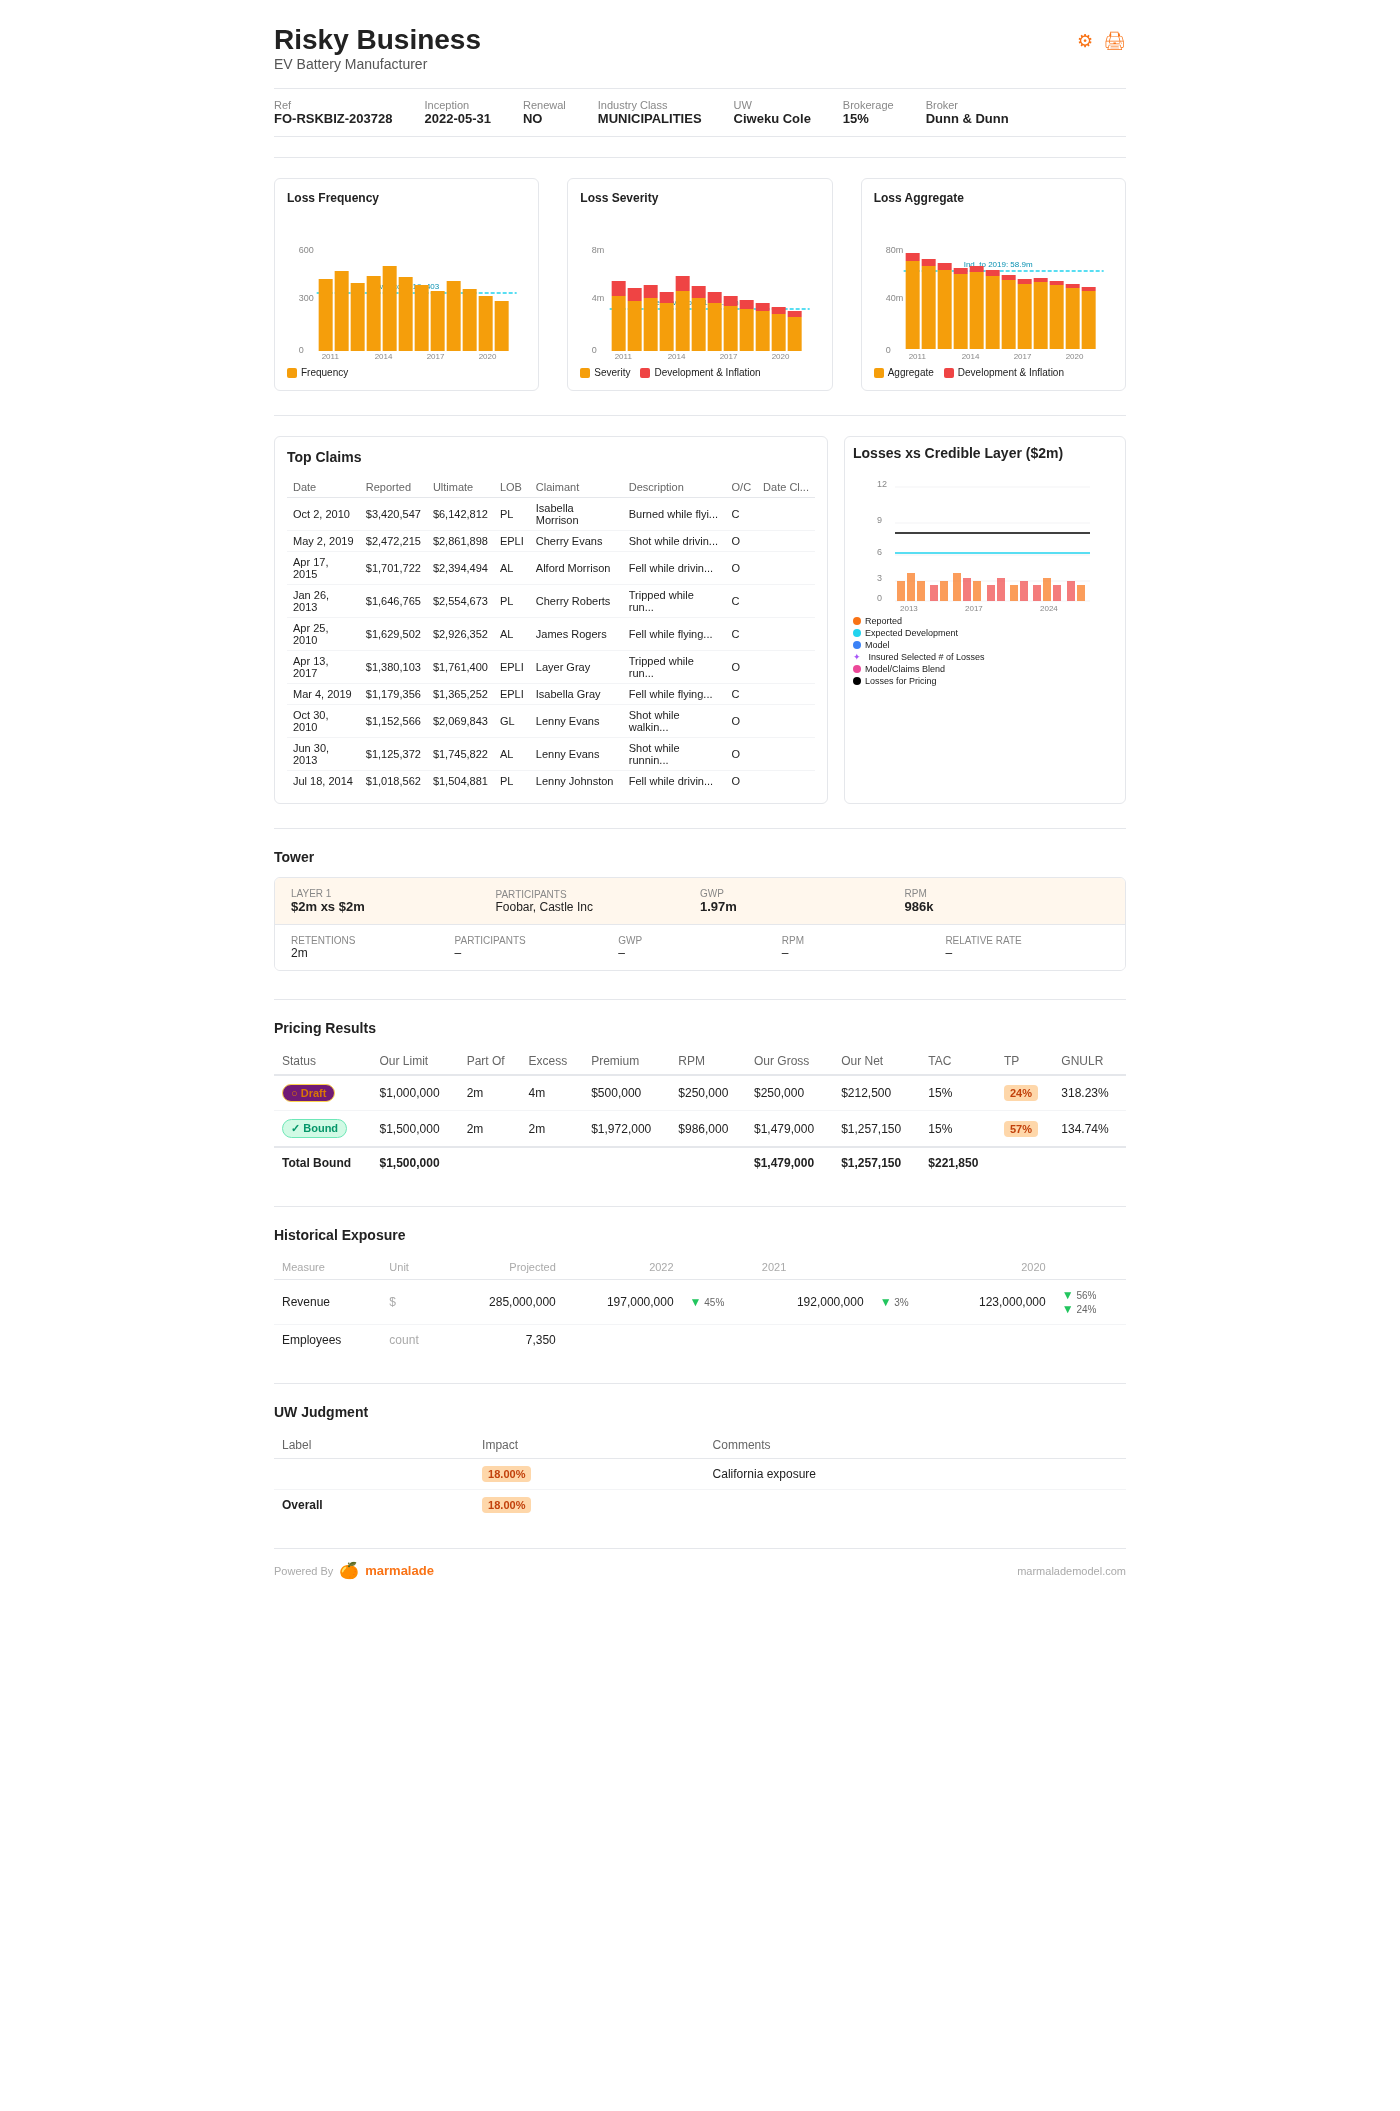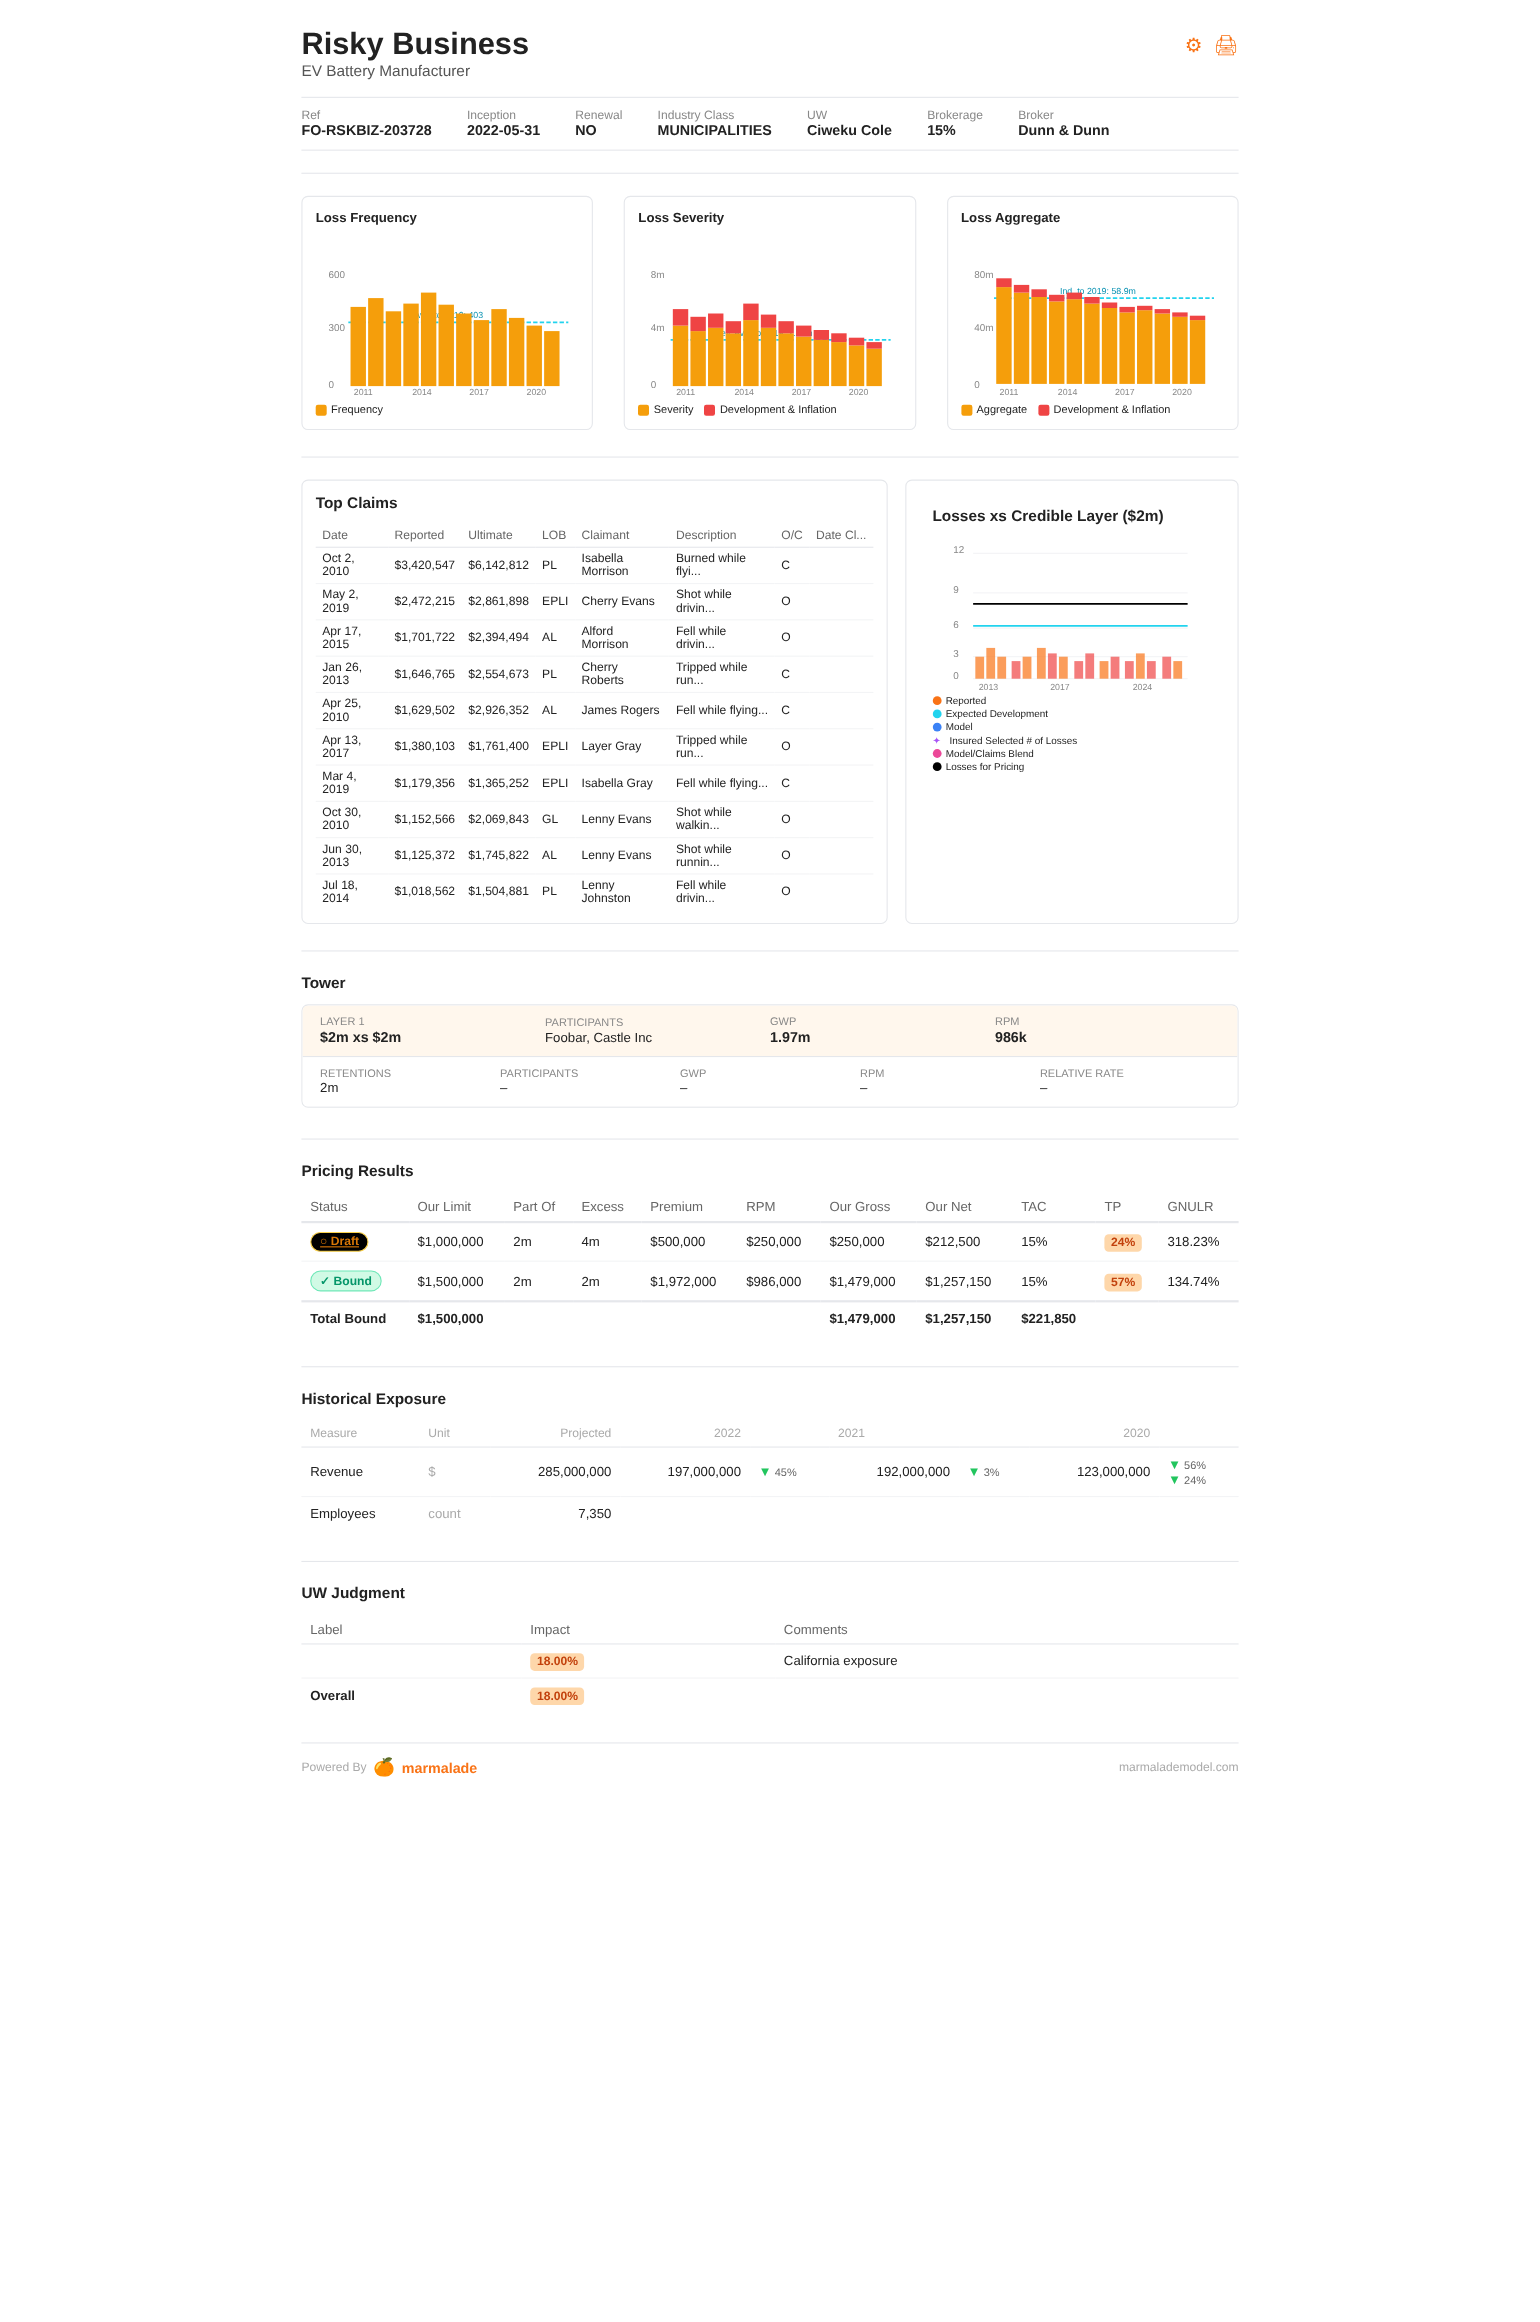--- a/index.html
+++ b/index.html
@@ -25,21 +25,21 @@
     .chart-box { flex: 1; border: 1px solid #e5e7eb; border-radius: 6px; padding: 12px; }
     .chart-title { font-size: 12px; font-weight: 600; margin-bottom: 8px; }
     .chart-area { position: relative; height: 120px; margin-top: 36px; }
     .chart-legend { display: flex; gap: 10px; margin-top: 6px; flex-wrap: wrap; }
     .legend-item { display: flex; align-items: center; gap: 4px; font-size: 10px; }
     .legend-dot { width: 10px; height: 10px; border-radius: 2px; }
 
     
     .claims-losses-row { display: flex; gap: 16px; margin-bottom: 24px; }
     .top-claims { flex: 2; border: 1px solid #e5e7eb; border-radius: 6px; padding: 12px; }
-    .losses-xs { flex: 1; border: 1px solid #e5e7eb; border-radius: 6px; padding: 24px; }
+    .losses-xs { flex: 1; border: 1px solid #e5e7eb; border-radius: 6px; padding: 8px; }
 
     table { width: 100%; border-collapse: collapse; font-size: 11px; }
     th { text-align: left; padding: 4px 6px; border-bottom: 1px solid #e5e7eb; color: #666; font-weight: 500; white-space: nowrap; }
     td { padding: 4px 6px; border-bottom: 1px solid #f3f4f6; }
     tr:last-child td { border-bottom: none; }
 
     
     .tower-box { border: 1px solid #e5e7eb; border-radius: 6px; overflow: hidden; margin-bottom: 24px; }
     .tower-row { display: flex; align-items: center; padding: 10px 16px; }
     .tower-row.top { background: #fff7ed; }
@@ -48,21 +48,21 @@
     .tower-label { font-size: 10px; color: #888; }
     .tower-val { font-size: 13px; font-weight: 600; }
     .tower-val-sm { font-size: 12px; }
 
     
     .pricing-table { width: 100%; border-collapse: collapse; font-size: 12px; }
     .pricing-table th { padding: 6px 8px; border-bottom: 2px solid #e5e7eb; text-align: left; color: #666; font-weight: 500; margin-left: 24px; }
     .pricing-table td { padding: 8px 8px; border-bottom: 1px solid #f3f4f6; }
     .pricing-table tr.total-row td { font-weight: 700; border-top: 2px solid #e5e7eb; border-bottom: none; }
     .badge { display: inline-flex; align-items: center; gap: 4px; padding: 2px 8px; border-radius: 12px; font-size: 11px; font-weight: 600; }
-    .badge-draft { background: #000000; color: #d97706; border: 1px solid #fcd34d; text-decoration: underline; }
+    .badge-draft { background: #701a75; color: #d97706; border: 1px solid #fcd34d; }
     .badge-bound { background: #d1fae5; color: #059669; border: 1px solid #6ee7b7; }
     .highlight-orange { background: #fed7aa; color: #c2410c; padding: 2px 6px; border-radius: 4px; font-weight: 600; font-size: 11px; }
 
     
     .hist-table { width: 100%; border-collapse: collapse; font-size: 12px; }
     .hist-table th { padding: 6px 8px; color: #aaa; font-weight: 400; font-size: 11px; }
     .hist-table td { padding: 8px 8px; border-bottom: 1px solid #f3f4f6; }
     .hist-table tr:first-child td { border-top: 1px solid #e5e7eb; }
 
     

